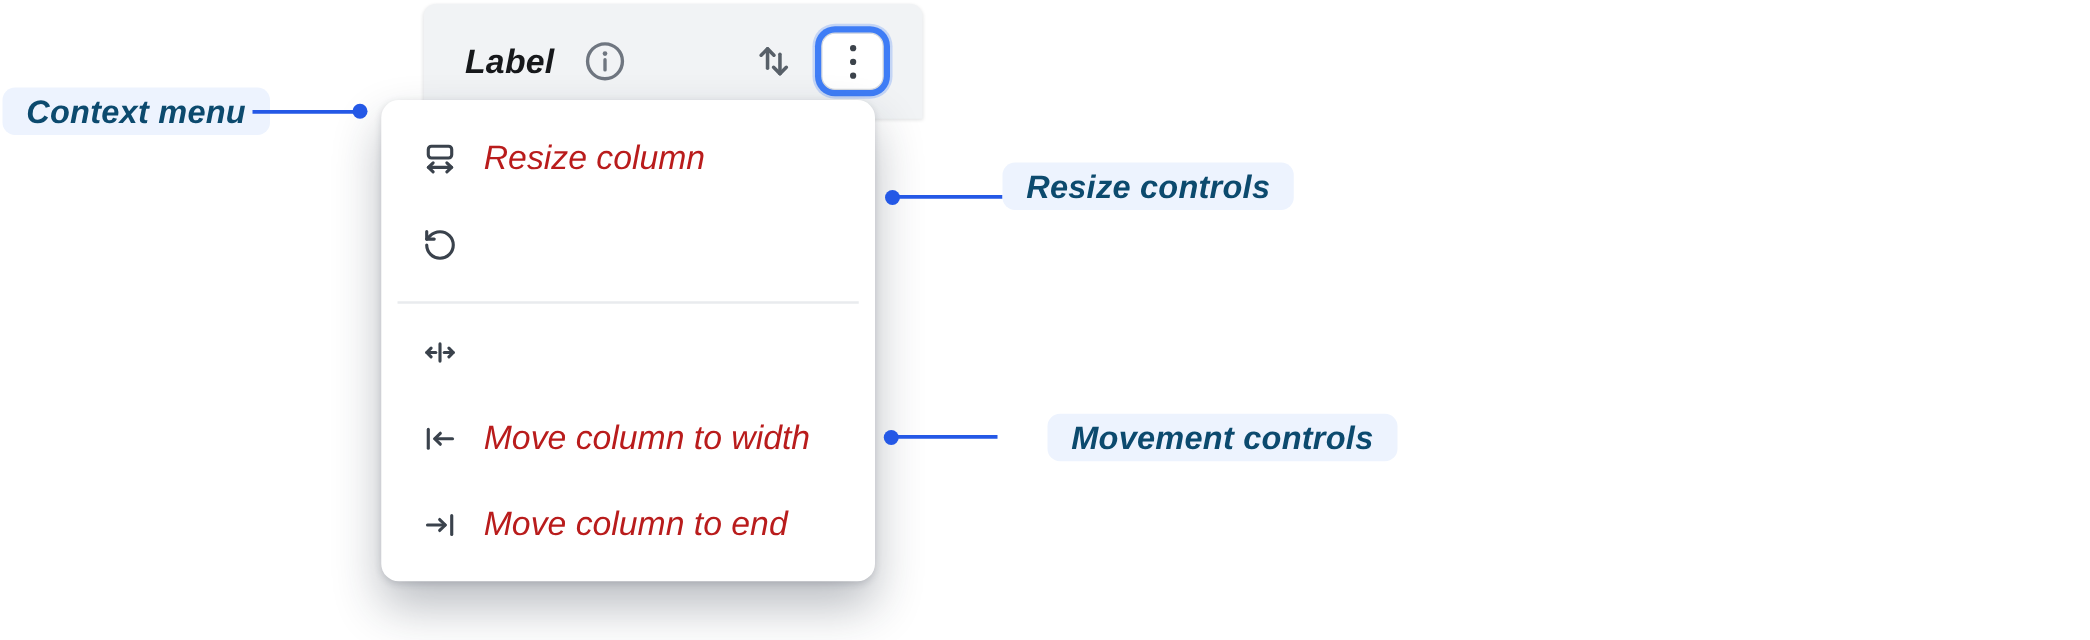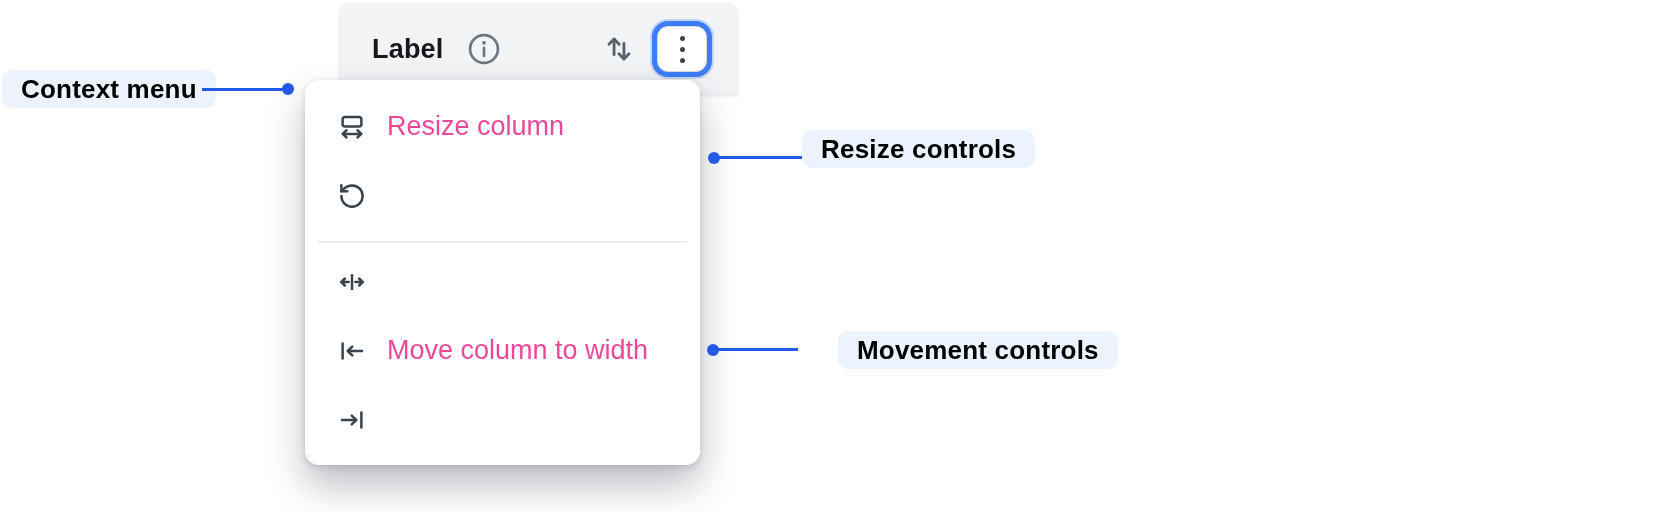--- a/index.html
+++ b/index.html
@@ -1,19 +1,20 @@
 <!DOCTYPE html>
 <html><head>
 <meta charset="utf-8">
 <style>
   html,body{margin:0;padding:0;background:#ffffff;}
   *{box-sizing:border-box;}
   .stage{
     position:relative;width:1672px;height:512px;background:#ffffff;overflow:hidden;
     font-family:"Liberation Sans","DejaVu Sans",sans-serif;
+    font-style:italic;
   }
 
   
   .col-header{
     position:absolute;left:339px;top:3px;width:399px;height:92px;
     background:#f1f3f5;border-radius:10px 10px 0 0;
     box-shadow:0 1px 3px rgba(20,25,35,.12);
     display:flex;align-items:center;padding:0 26px 0 33px;z-index:1;
   }
   .col-header .title{font-size:27px;font-weight:700;color:#16181b;letter-spacing:.2px;}
@@ -34,27 +35,27 @@
   
   .menu{
     position:absolute;left:305px;top:80px;width:395px;height:385px;
     background:#ffffff;border-radius:14px;padding:12px 0;z-index:2;
     box-shadow:0 2px 6px rgba(30,40,55,.16),0 20px 38px rgba(30,40,55,.30);
   }
   .menu-item{
     height:69px;display:flex;align-items:center;gap:20px;
     padding:0 20px 0 32px;cursor:pointer;
   }
-  .menu-item .mi-label{font-size:27px;color:#ec4899;}
+  .menu-item .mi-label{font-size:27px;color:#b91c1c;}
   .mi-icon{width:30px;height:30px;display:flex;align-items:center;justify-content:center;flex:0 0 auto;}
   .menu-divider{height:2px;background:#e9ebee;margin:11px 13px 4px 13px;border:none;}
 
   
   .pill{
-    position:absolute;height:38px;border-radius:10px;background:#edf3fe;color:#000000;
+    position:absolute;height:38px;border-radius:10px;background:#edf3fe;color:#0c4a6e;
     font-size:26px;font-weight:700;display:flex;align-items:center;justify-content:center;
     padding:0 19px;white-space:nowrap;z-index:3;letter-spacing:.2px;
   }
   .pill-context{left:2px;top:70px;}
   .pill-resize{left:802px;top:130px;}
   .pill-movement{left:798px;top:331px;margin-left:40px;}
   .connector{position:absolute;height:3px;background:#2458e6;z-index:3;}
   .conn-context{left:202px;top:88px;width:86px;}
   .conn-resize{left:714px;top:156px;width:88px;}
   .conn-movement{left:713px;top:348px;width:85px;}
@@ -150,20 +151,21 @@
     </div>
 
     <div class="menu-item" role="menuitem">
       <span class="mi-icon">
         <svg width="30" height="30" viewBox="0 0 24 24" fill="none" stroke="#3a424c" stroke-width="2" stroke-linecap="round" stroke-linejoin="round">
           <path d="M19.5 6 V18"></path>
           <path d="M4 12 H15.2"></path>
           <path d="M11.8 8.5 L15.4 12 L11.8 15.5"></path>
         </svg>
       </span>
+      <span class="mi-label">Move column to end</span>
     </div>
   </div>
 
   <div class="pill pill-context">Context menu</div>
   <div class="connector conn-context"></div>
   <div class="conn-dot dot-context"></div>
 
   <div class="connector conn-resize"></div>
   <div class="conn-dot dot-resize"></div>
   <div class="pill pill-resize">Resize controls</div>

